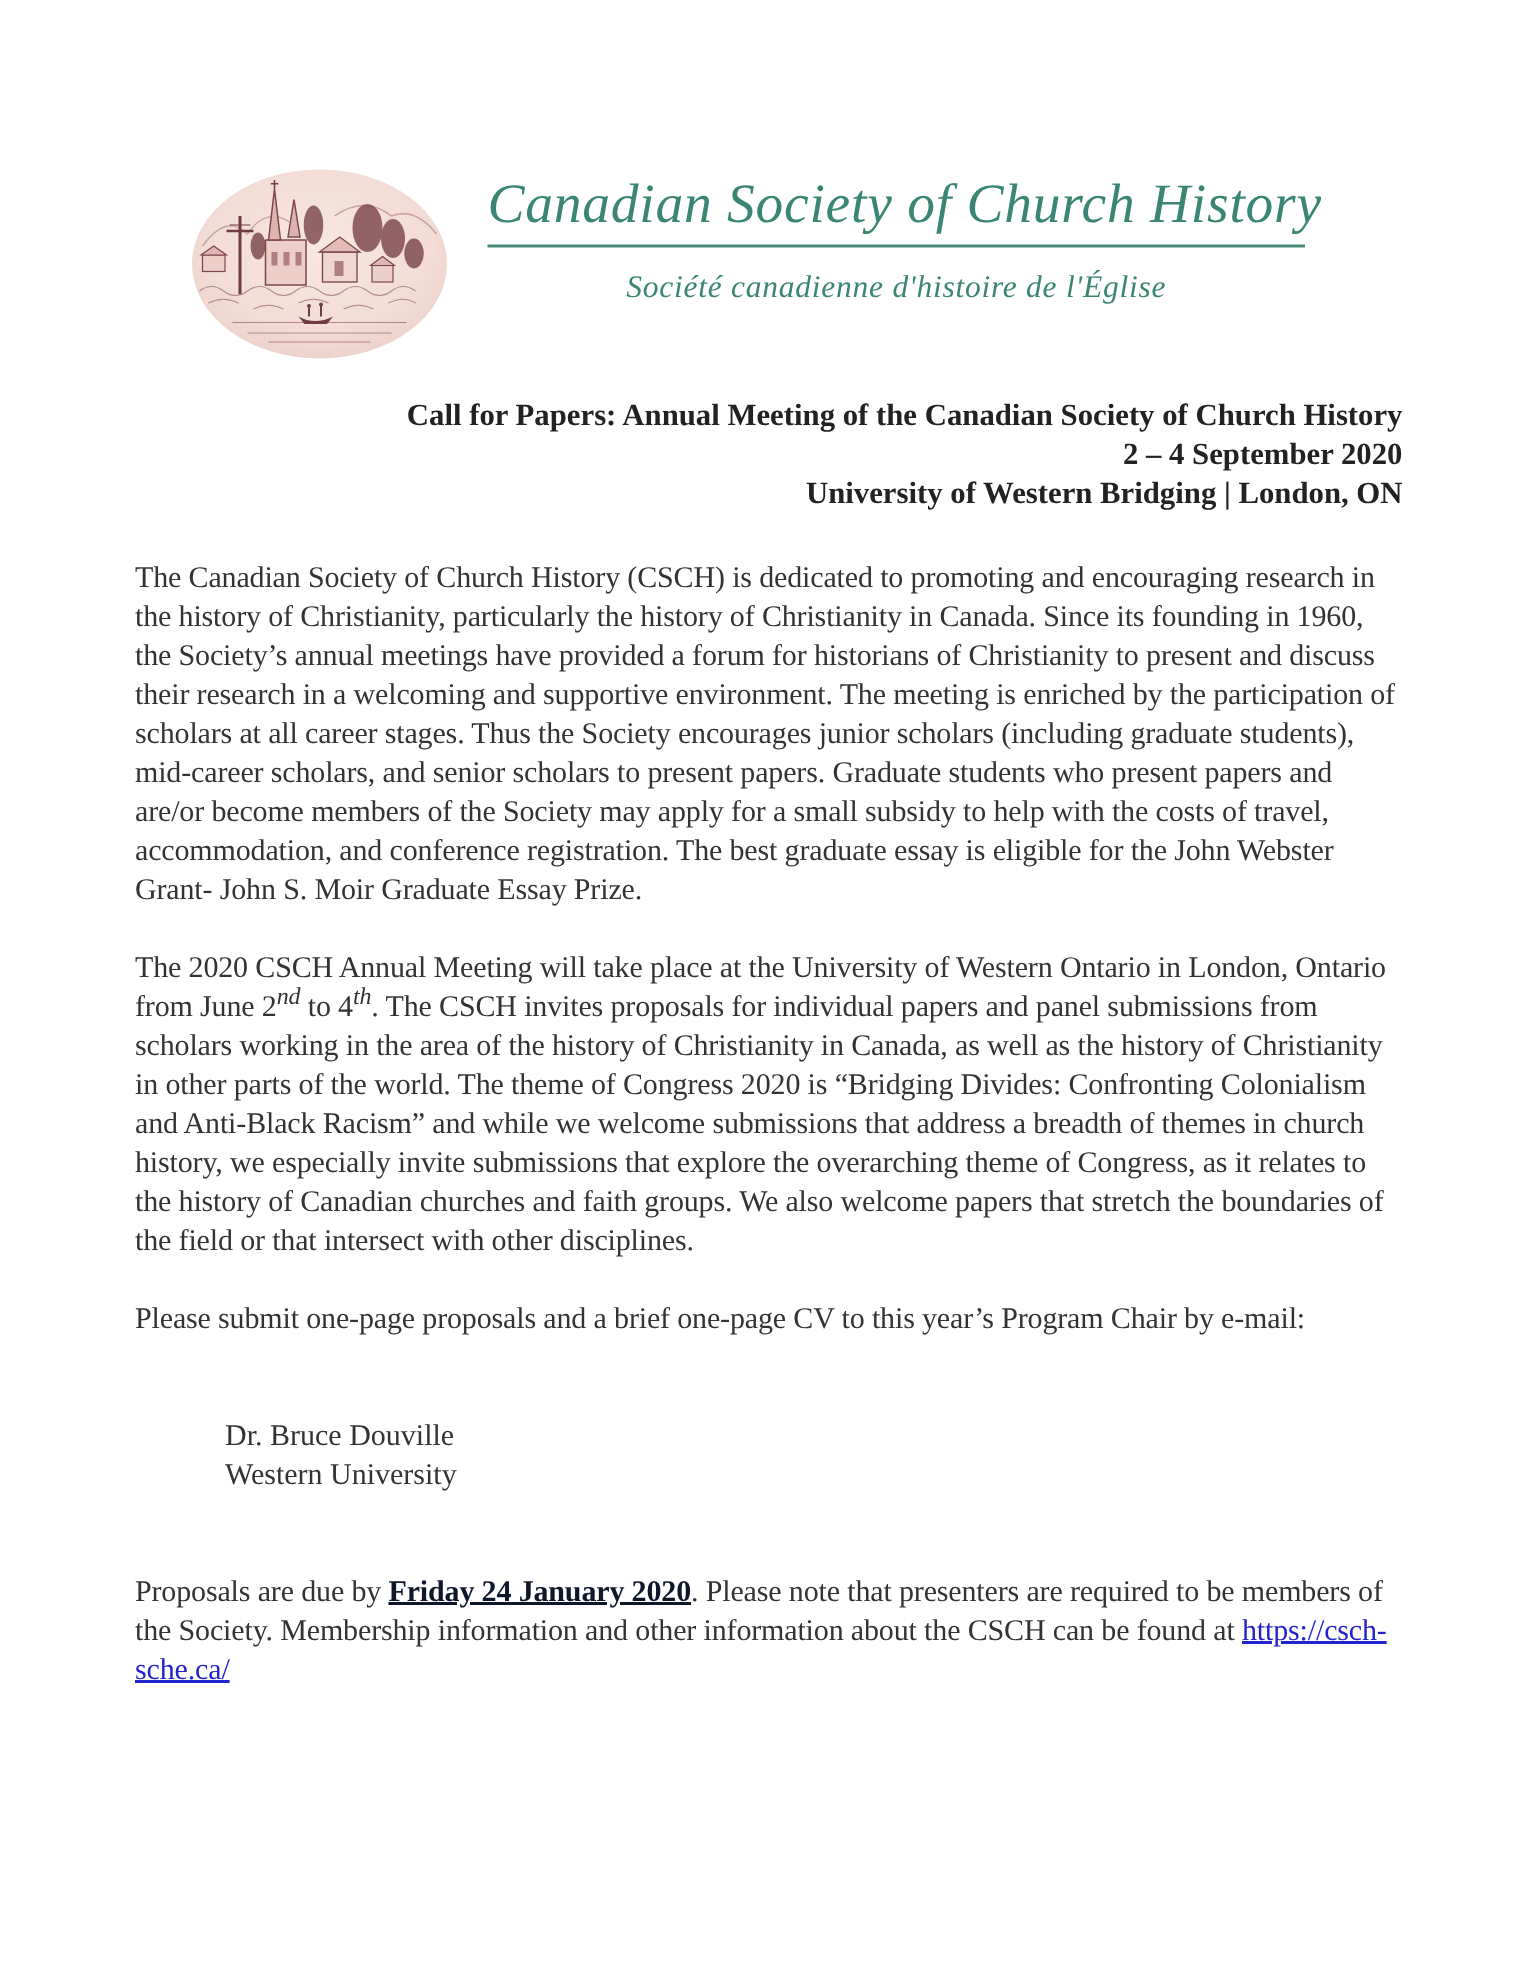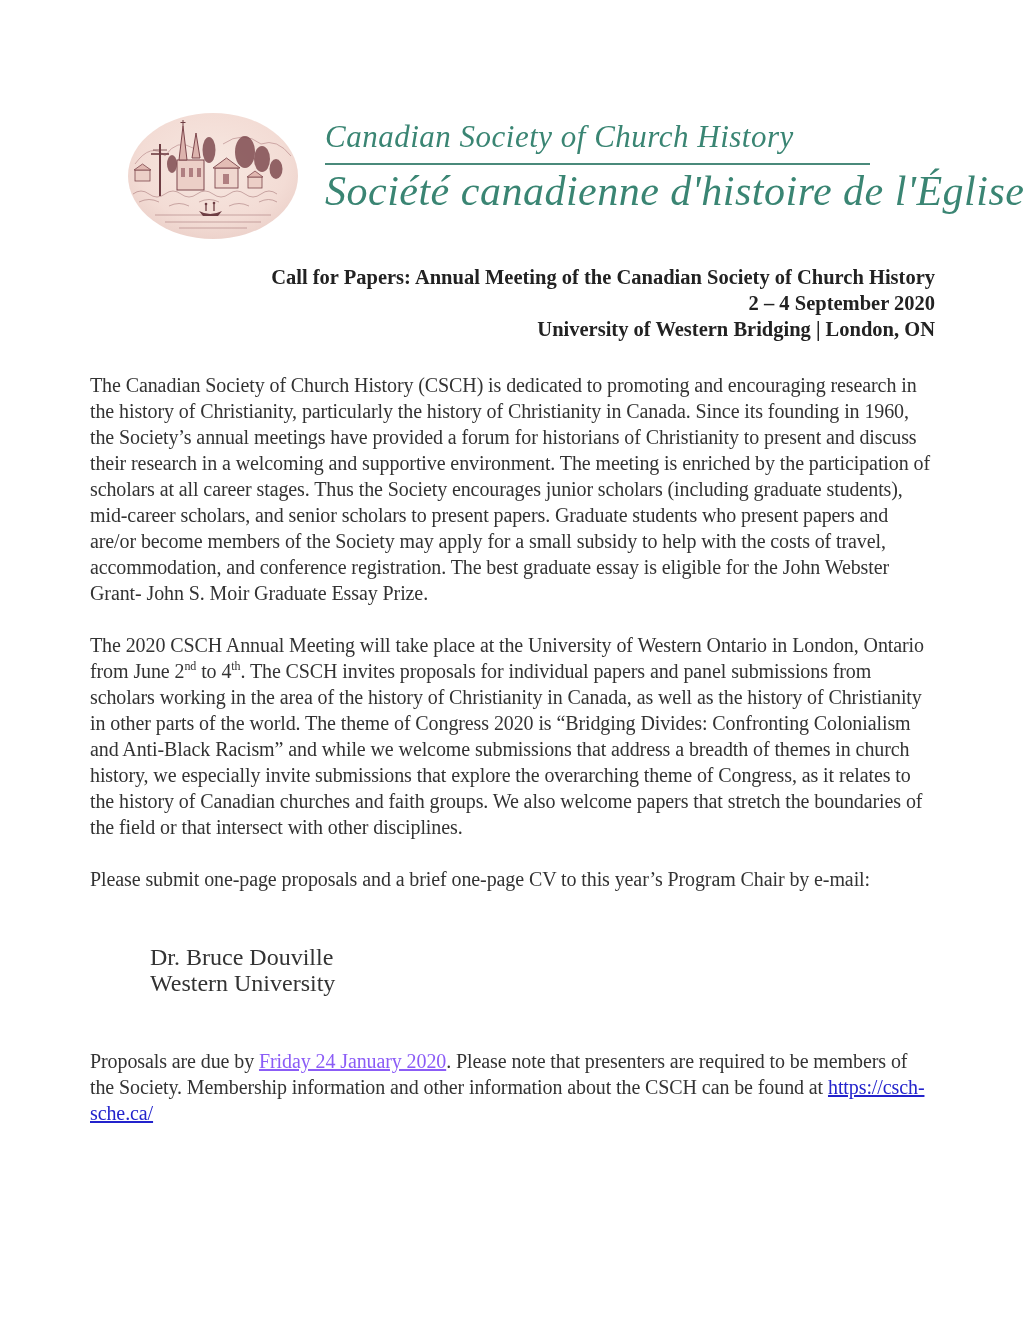--- a/index.html
+++ b/index.html
@@ -27,33 +27,33 @@
   }
   .logo-art { flex: 0 0 auto; }
   .logo-text {
     flex: 0 0 auto;
     width: 545px;
     padding-top: 6px;
     font-style: italic;
     color: #3a8573;
   }
   .logo-line-en {
-    font-size: 31px;
+    font-size: 37px;
     line-height: 38px;
     white-space: nowrap;
     letter-spacing: 0.5px;
   }
   .logo-rule {
     height: 2px;
     border: none;
     margin: 7px 0 6px 0;
     background: #4a8a7b;
   }
   .logo-line-fr {
-    font-size: 42px;
+    font-size: 21px;
     line-height: 40px;
     white-space: nowrap;
     letter-spacing: 0.5px;
     text-align: center;
   }
 
   
   .title-block {
     margin-top: 24px;
     text-align: right;
@@ -67,39 +67,40 @@
   .body-text p {
     margin: 26px 0 0 0;
     font-size: 20px;
     line-height: 26px;
     letter-spacing: -0.1px;
   }
   .body-text .para-first { margin-top: 30px; }
 
   .contact-block {
     margin: 52px 0 18px 60px;
-    font-size: 24px;
+    font-size: 20px;
     line-height: 26px;
   }
   .closing-para { margin-top: 52px !important; }
 
   .link {
     color: #2323cc;
     text-decoration: underline;
     cursor: pointer;
   }
   .deadline {
-    font-weight: normal;
+    font-weight: bold;
     text-decoration: underline;
-    color: #8b5cf6;
+    color: #0f172a;
   }
   sup.ordinal {
-    font-size: 12px;
+    font-size: 16px;
     line-height: 0;
     vertical-align: super;
+    font-style: italic;
   }
 </style>
 </head>
 <body>
 
 <div class="page">
 
   <div class="logo-row">
     <div class="logo-art">
       <svg width="172" height="128" viewBox="0 0 172 128" aria-hidden="true">

